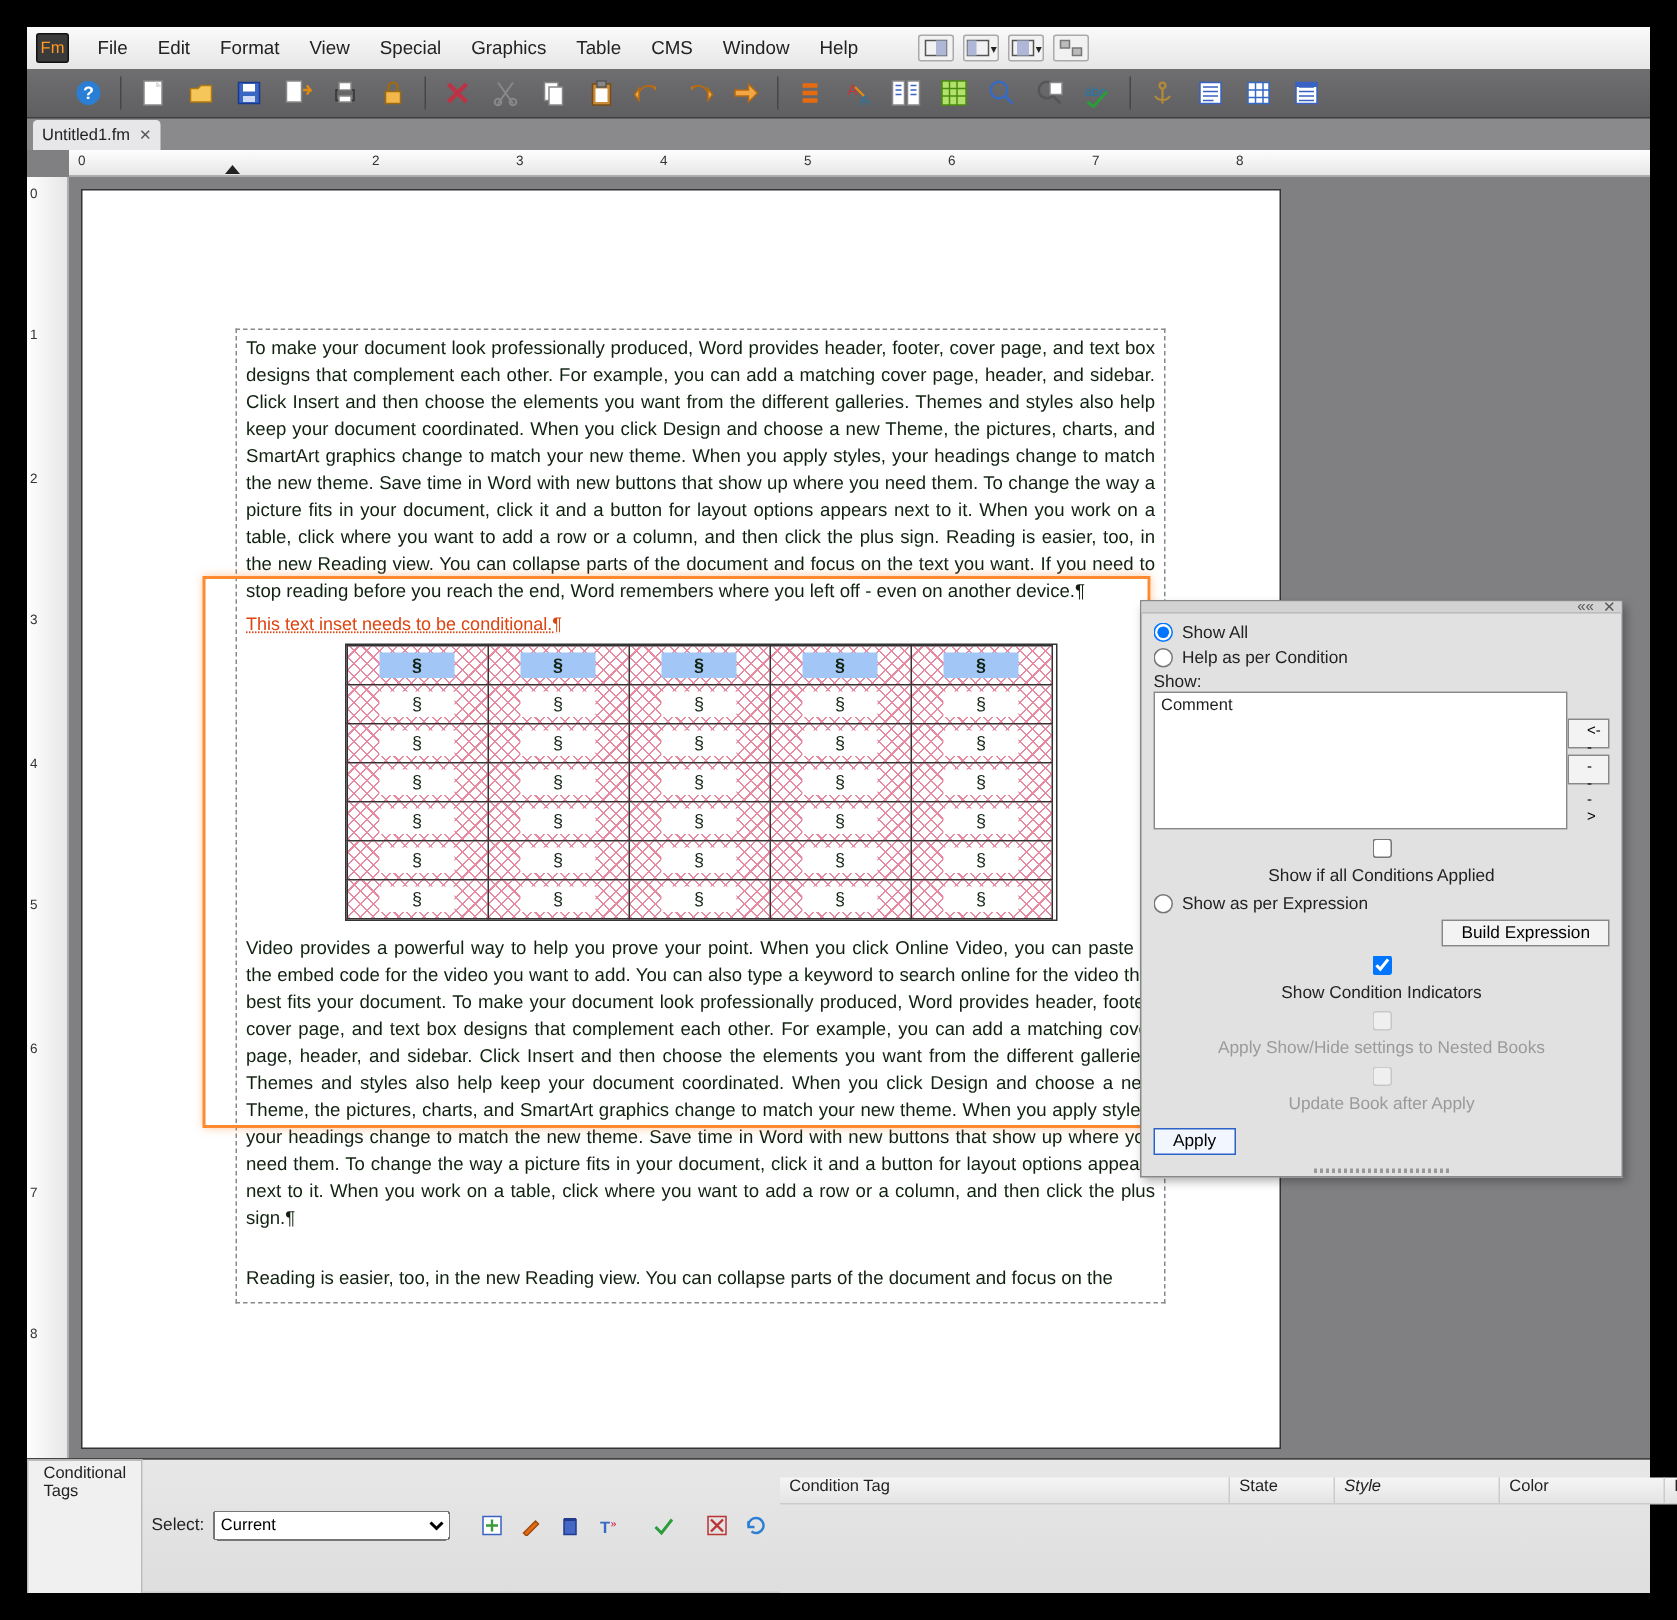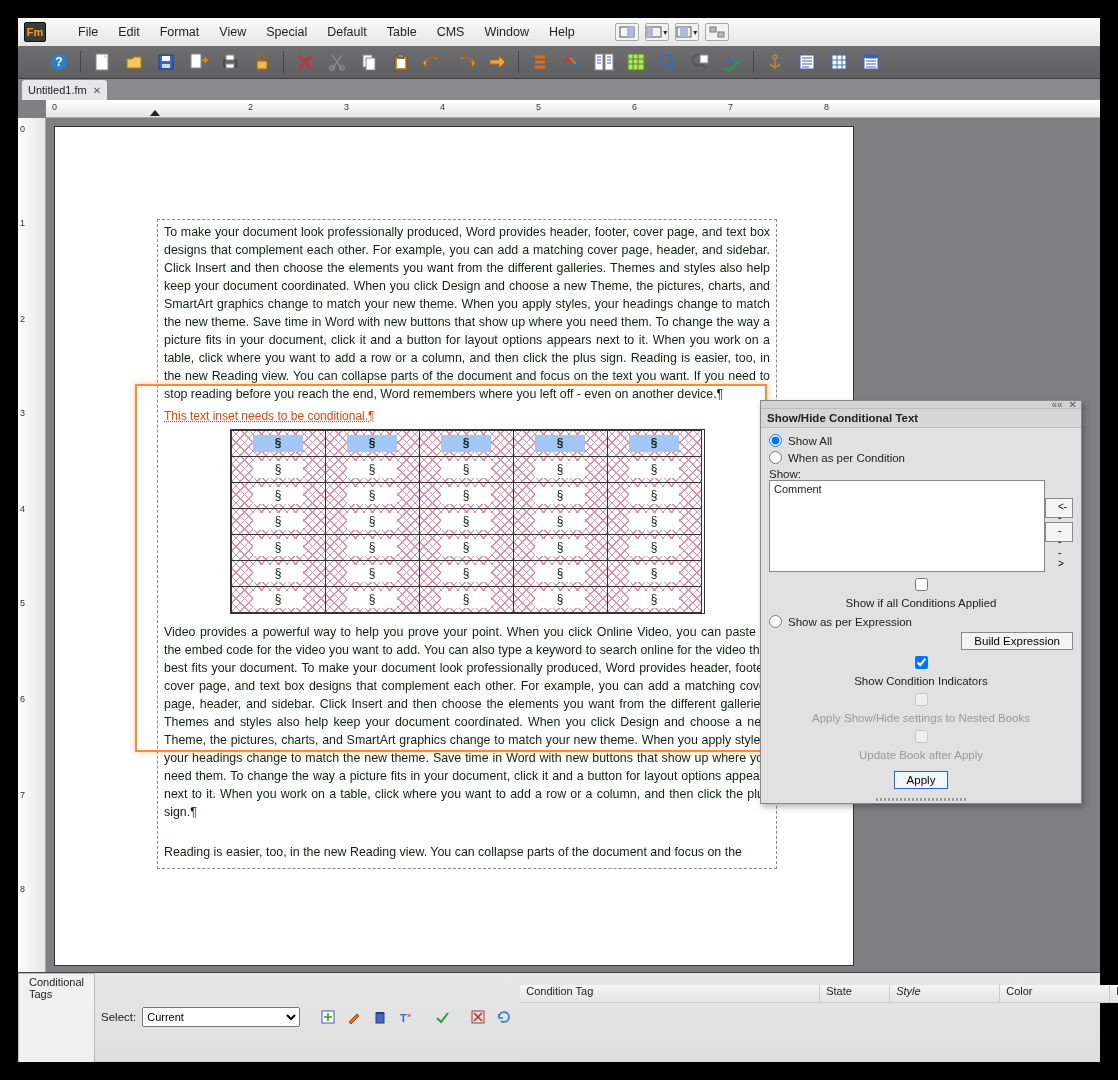--- a/index.html
+++ b/index.html
@@ -1,20 +1,20 @@
 <!DOCTYPE html>
 <html><head>
 <meta charset="utf-8">
 <style>
 * { margin: 0; padding: 0; box-sizing: border-box; font-family: "Segoe UI", Tahoma, sans-serif; }
 html, body { width: 1118px; height: 1080px; overflow: hidden; background: #000; }
 .app-shell { position: absolute; left: 18px; top: 18px; right: 18px; bottom: 18px; background: #555658; display: flex; flex-direction: column; }
 
 .menubar { height: 28px; background: linear-gradient(#fafafa,#e6e6e6); display: flex; align-items: center; padding-left: 6px; gap: 4px; font-size: 12.5px; color: #222; }
-.app-logo { width: 22px; height: 20px; background: #3a3a3a; border: 1px solid #111; display: flex; align-items: center; justify-content: center; color: #ff9a24; font-weight: 700; font-size: 11px; border-radius: 2px; margin-right: 20px; }
+.app-logo { width: 22px; height: 20px; background: #3a3a3a; border: 1px solid #111; display: flex; align-items: center; justify-content: center; color: #ff9a24; font-weight: 400; font-size: 11px; border-radius: 2px; margin-right: 7px; }
 .menulabel { padding: 3px 8px; border-radius: 2px; }
 .menubar .spacer1 { flex: 0 0 14px; }
 .layout-toggles { display: flex; gap: 6px; margin-left: 10px; }
 .layout-btn { width: 24px; height: 18px; background: #f2f2f2; border: 1px solid #aaa; border-radius: 2px; display: flex; align-items: center; justify-content: center; }
 .layout-btn svg { display: block; }
 
 .maintoolbar { height: 32px; background: linear-gradient(#6f6f72,#5f5f62); display: flex; align-items: center; padding-left: 28px; gap: 6px; }
 .tb-btn { width: 26px; height: 26px; display: flex; align-items: center; justify-content: center; }
 .tb-btn svg { display: block; }
 .tb-sep { width: 1px; height: 22px; background: #464649; margin: 0 2px; }
@@ -59,21 +59,21 @@
 .twocol .colbox { flex: 1; }
 .listbox { height: 92px; background: #fff; border: 1px solid #888; overflow: auto; font-size: 11px; padding: 2px 4px; }
 .movebtns { width: 28px; display: flex; flex-direction: column; justify-content: center; gap: 4px; }
 .movebtns button { height: 20px; font-size: 10px; }
 .chkrow { display: flex; align-items: center; gap: 6px; margin-top: 6px; flex-direction: column; }
 .expression-row { display: flex; align-items: center; gap: 6px; margin: 6px 0; }
 .expression-row select { flex: 1; height: 20px; font-size: 11px; }
 .btn-normal { background: #f3f3f3; border: 1px solid #888; font-size: 11.5px; padding: 2px 12px; }
 .btn-primary { border: 1px solid #2a62c6; background: #f2f6ff; }
 .disabled-row { color: #9a9a9a; }
-.panel-footer { display: flex; justify-content: center; padding: 4px 8px 8px; }
+.panel-footer { display: flex; justify-content: flex-start; padding: 4px 8px 8px; }
 .panel-grip { height: 6px; display:flex;justify-content:center; }
 .panel-grip span{ width: 90px; height: 3px; background: repeating-linear-gradient(90deg,#999 0 2px,#e1e1e1 2px 4px); margin-top: 1px;}
 
 .bottom-panel { height: 90px; background: linear-gradient(#e7e7e7,#dedede); border-top: 1px solid #444; display: flex; flex-direction: row; font-size: 11.5px; color: #222; }
 .bottom-tab { display: flex; }
 .bottom-tab .btab { background: #f0f0f0; padding: 2px 10px; border: 1px solid #bbb; border-bottom: none; font-size: 11px; }
 .btoolbar { display: flex; align-items: center; gap: 6px; padding: 2px 6px; border-bottom: 1px solid #ccc; }
 .btoolbar select { width: 158px; height: 20px; font-size: 11px; }
 .btoolbar .mini { width: 20px; height: 20px; display: flex; align-items: center; justify-content: center; border: 1px solid transparent; }
 .grid-hd { display: flex; background: linear-gradient(#f5f5f5,#e4e4e4); border-bottom: 1px solid #ccc; height: 18px; font-size: 11px; margin-top: 12px; }
@@ -88,21 +88,21 @@
 
 <div class="app-shell">
 
   <div class="menubar">
     <div class="app-logo">Fm</div>
     <div class="menulabel">File</div>
     <div class="menulabel">Edit</div>
     <div class="menulabel">Format</div>
     <div class="menulabel">View</div>
     <div class="menulabel">Special</div>
-    <div class="menulabel">Default</div>
+    <div class="menulabel">Graphics</div>
     <div class="menulabel">Table</div>
     <div class="menulabel">CMS</div>
     <div class="menulabel">Window</div>
     <div class="menulabel">Help</div>
     <div class="spacer1"></div>
     <div class="layout-toggles">
       <div class="layout-btn">
           <svg width="16" height="12">
             <rect x="1" y="1" width="14" height="10" fill="none" stroke="#555"></rect>
             <rect x="8" y="1" width="7" height="10" fill="#aeb8d6"></rect>
@@ -387,29 +387,28 @@
         </div>
         <div class="highlighted-region"></div>
       </div>
     </div>
 
     <div class="panel">
       <div class="panel-handle">
           <span>««</span>
           <span>✕</span>
         </div>
-      <div class="panel-title">Show/Hide Conditional Text</div>
       <div class="panel-body">
         <label class="radio-row">
             <input type="radio" name="sh" checked="" style="">
             <span>Show All</span>
           </label>
         <label class="radio-row">
             <input type="radio" name="sh" style="">
-            <span>When as per Condition</span>
+            <span>Help as per Condition</span>
           </label>
         <div class="twocol">
           <div class="colbox">
             <div>Show:</div>
             <div class="listbox">
                 <div>Comment</div>
               </div>
           </div>
           <div class="movebtns">
             <button class="btn-normal">&lt;---</button>

